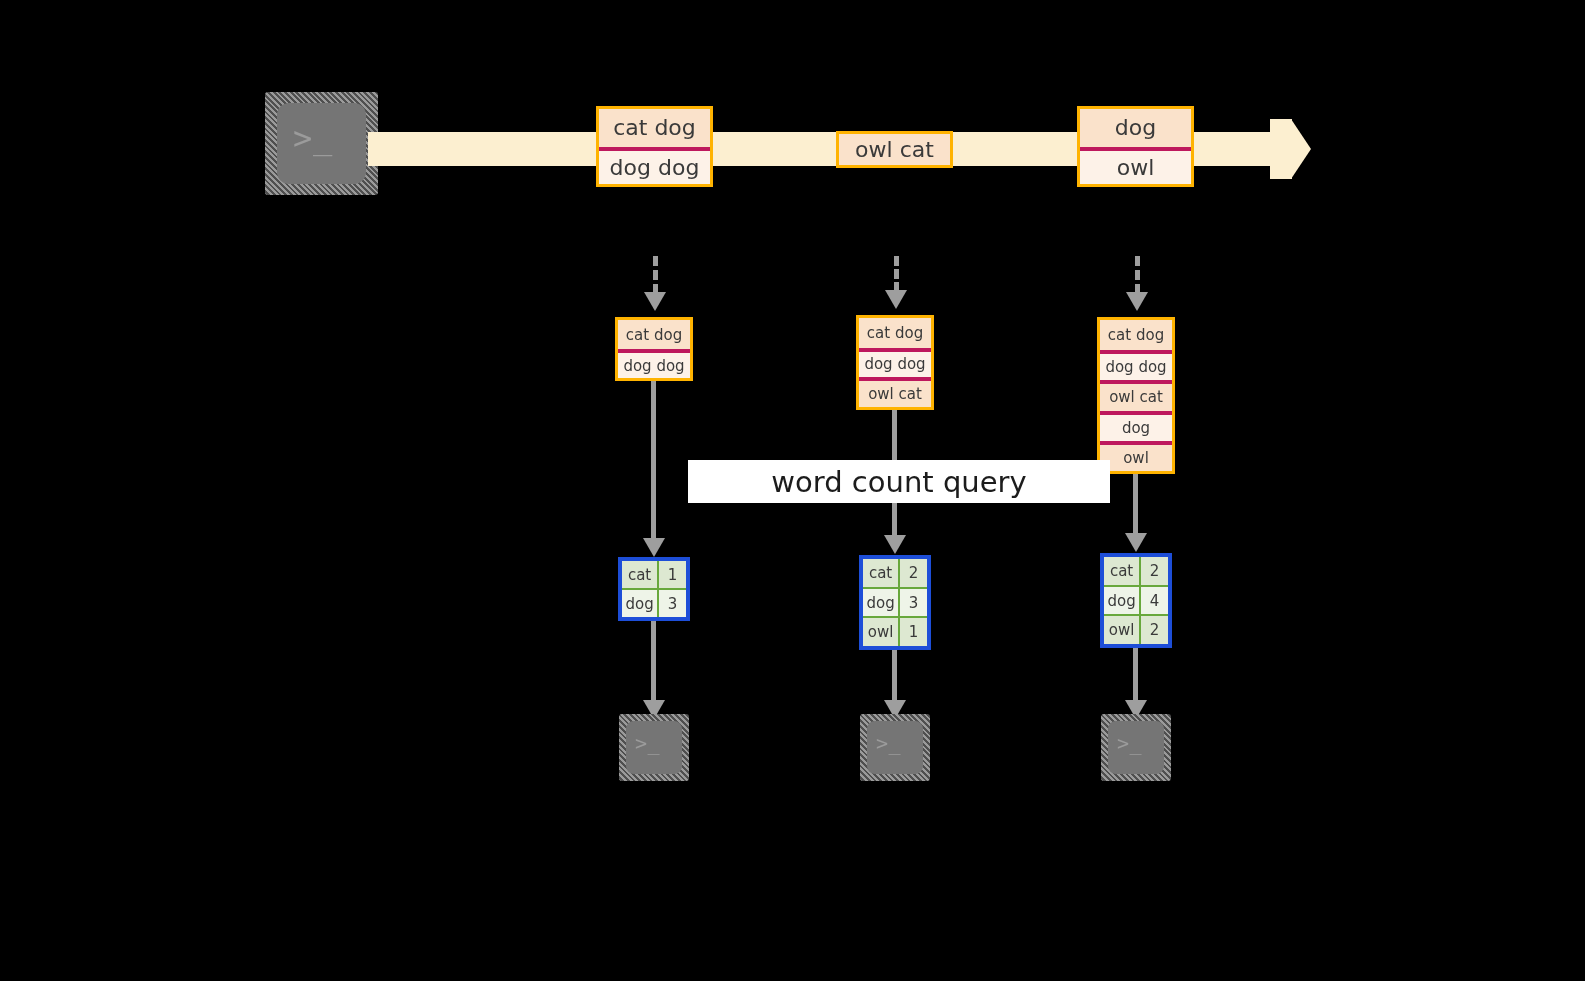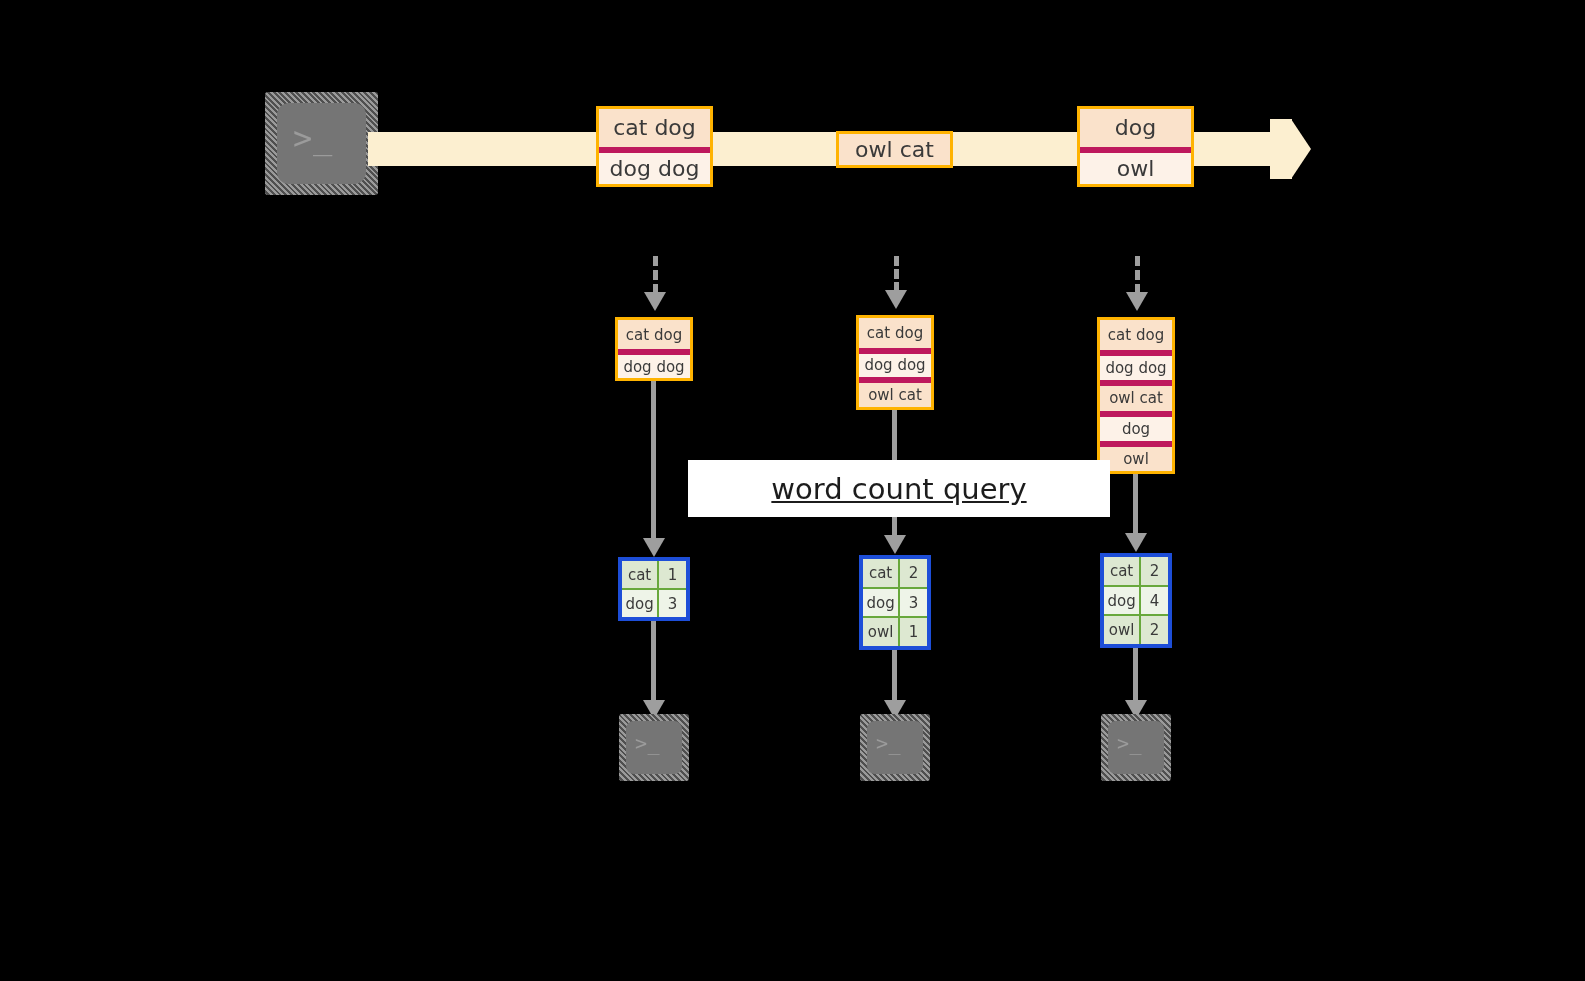--- a/index.html
+++ b/index.html
@@ -64,21 +64,21 @@
     display: flex;
     flex-direction: column;
   }
   .obox .cell {
     box-sizing: border-box;
     display: flex;
     align-items: center;
     justify-content: center;
     color: #3a3a3a;
     background: #fdf2e8;
-    border-top: 6px solid #be185d;
+    border-top: 4px solid #be185d;
   }
   .obox .cell:first-child { border-top: none; }
   .obox .cell.dark { background: #fae2cb; }
 
   
   .gbox {
     position: absolute;
     box-sizing: border-box;
     border: 4px solid #1d4ed8;
     background: #eef4e8;
@@ -256,17 +256,17 @@
   </div>
 
   <div class="vline" style="left:1133px; top:648px; width:5px; height:60px;"></div>
   <div class="vhead" style="left:1125px; top:700px;"></div>
 
   <div class="term" style="left:1101px; top:714px; width:70px; height:67px;">
     <div class="inner" style="left:7px; top:7px; right:7px; bottom:7px; border-radius:8px;"></div>
     <div class="glyph" style="left:16px; top:19px; font-size:20px;">&gt;_</div>
   </div>
 
-  <div class="banner" style="left:688px; top:460px; width:422px; height:57px;text-decoration:underline;">
+  <div class="banner" style="left:688px; top:460px; width:422px; height:43px;">
     <span style="font-size:29px;">word count query</span>
   </div>
 
 </div>
 
 </body></html>

